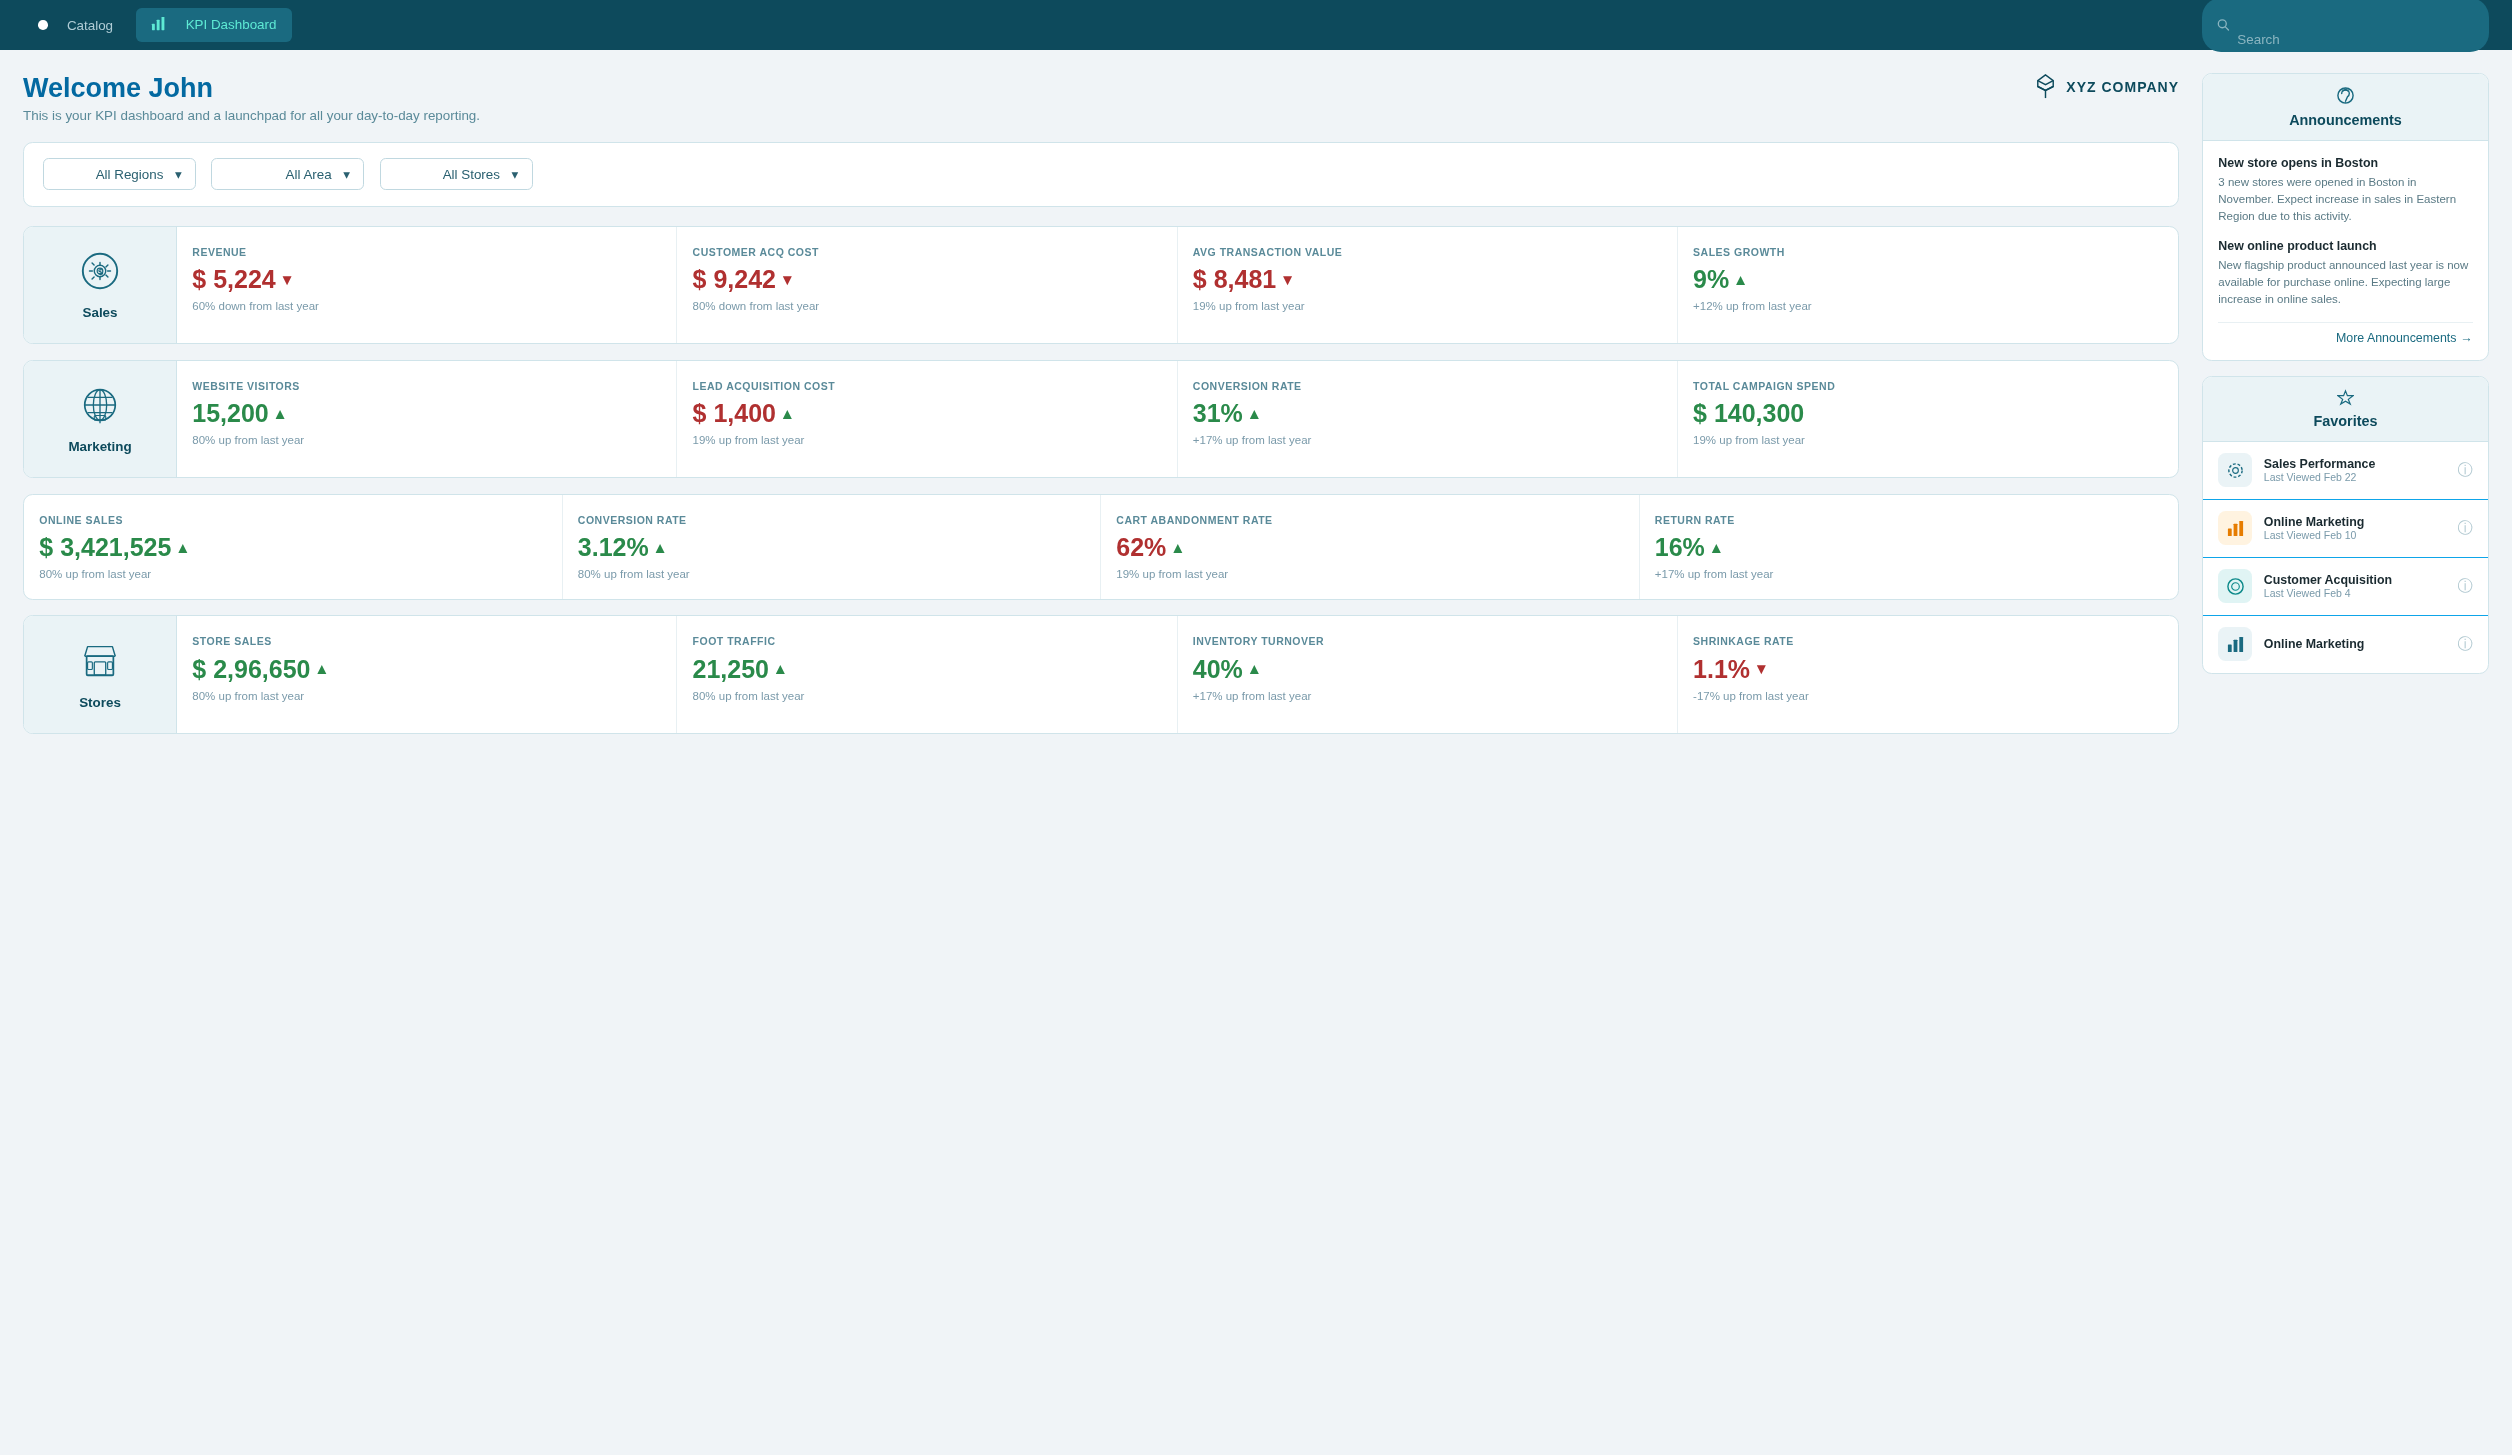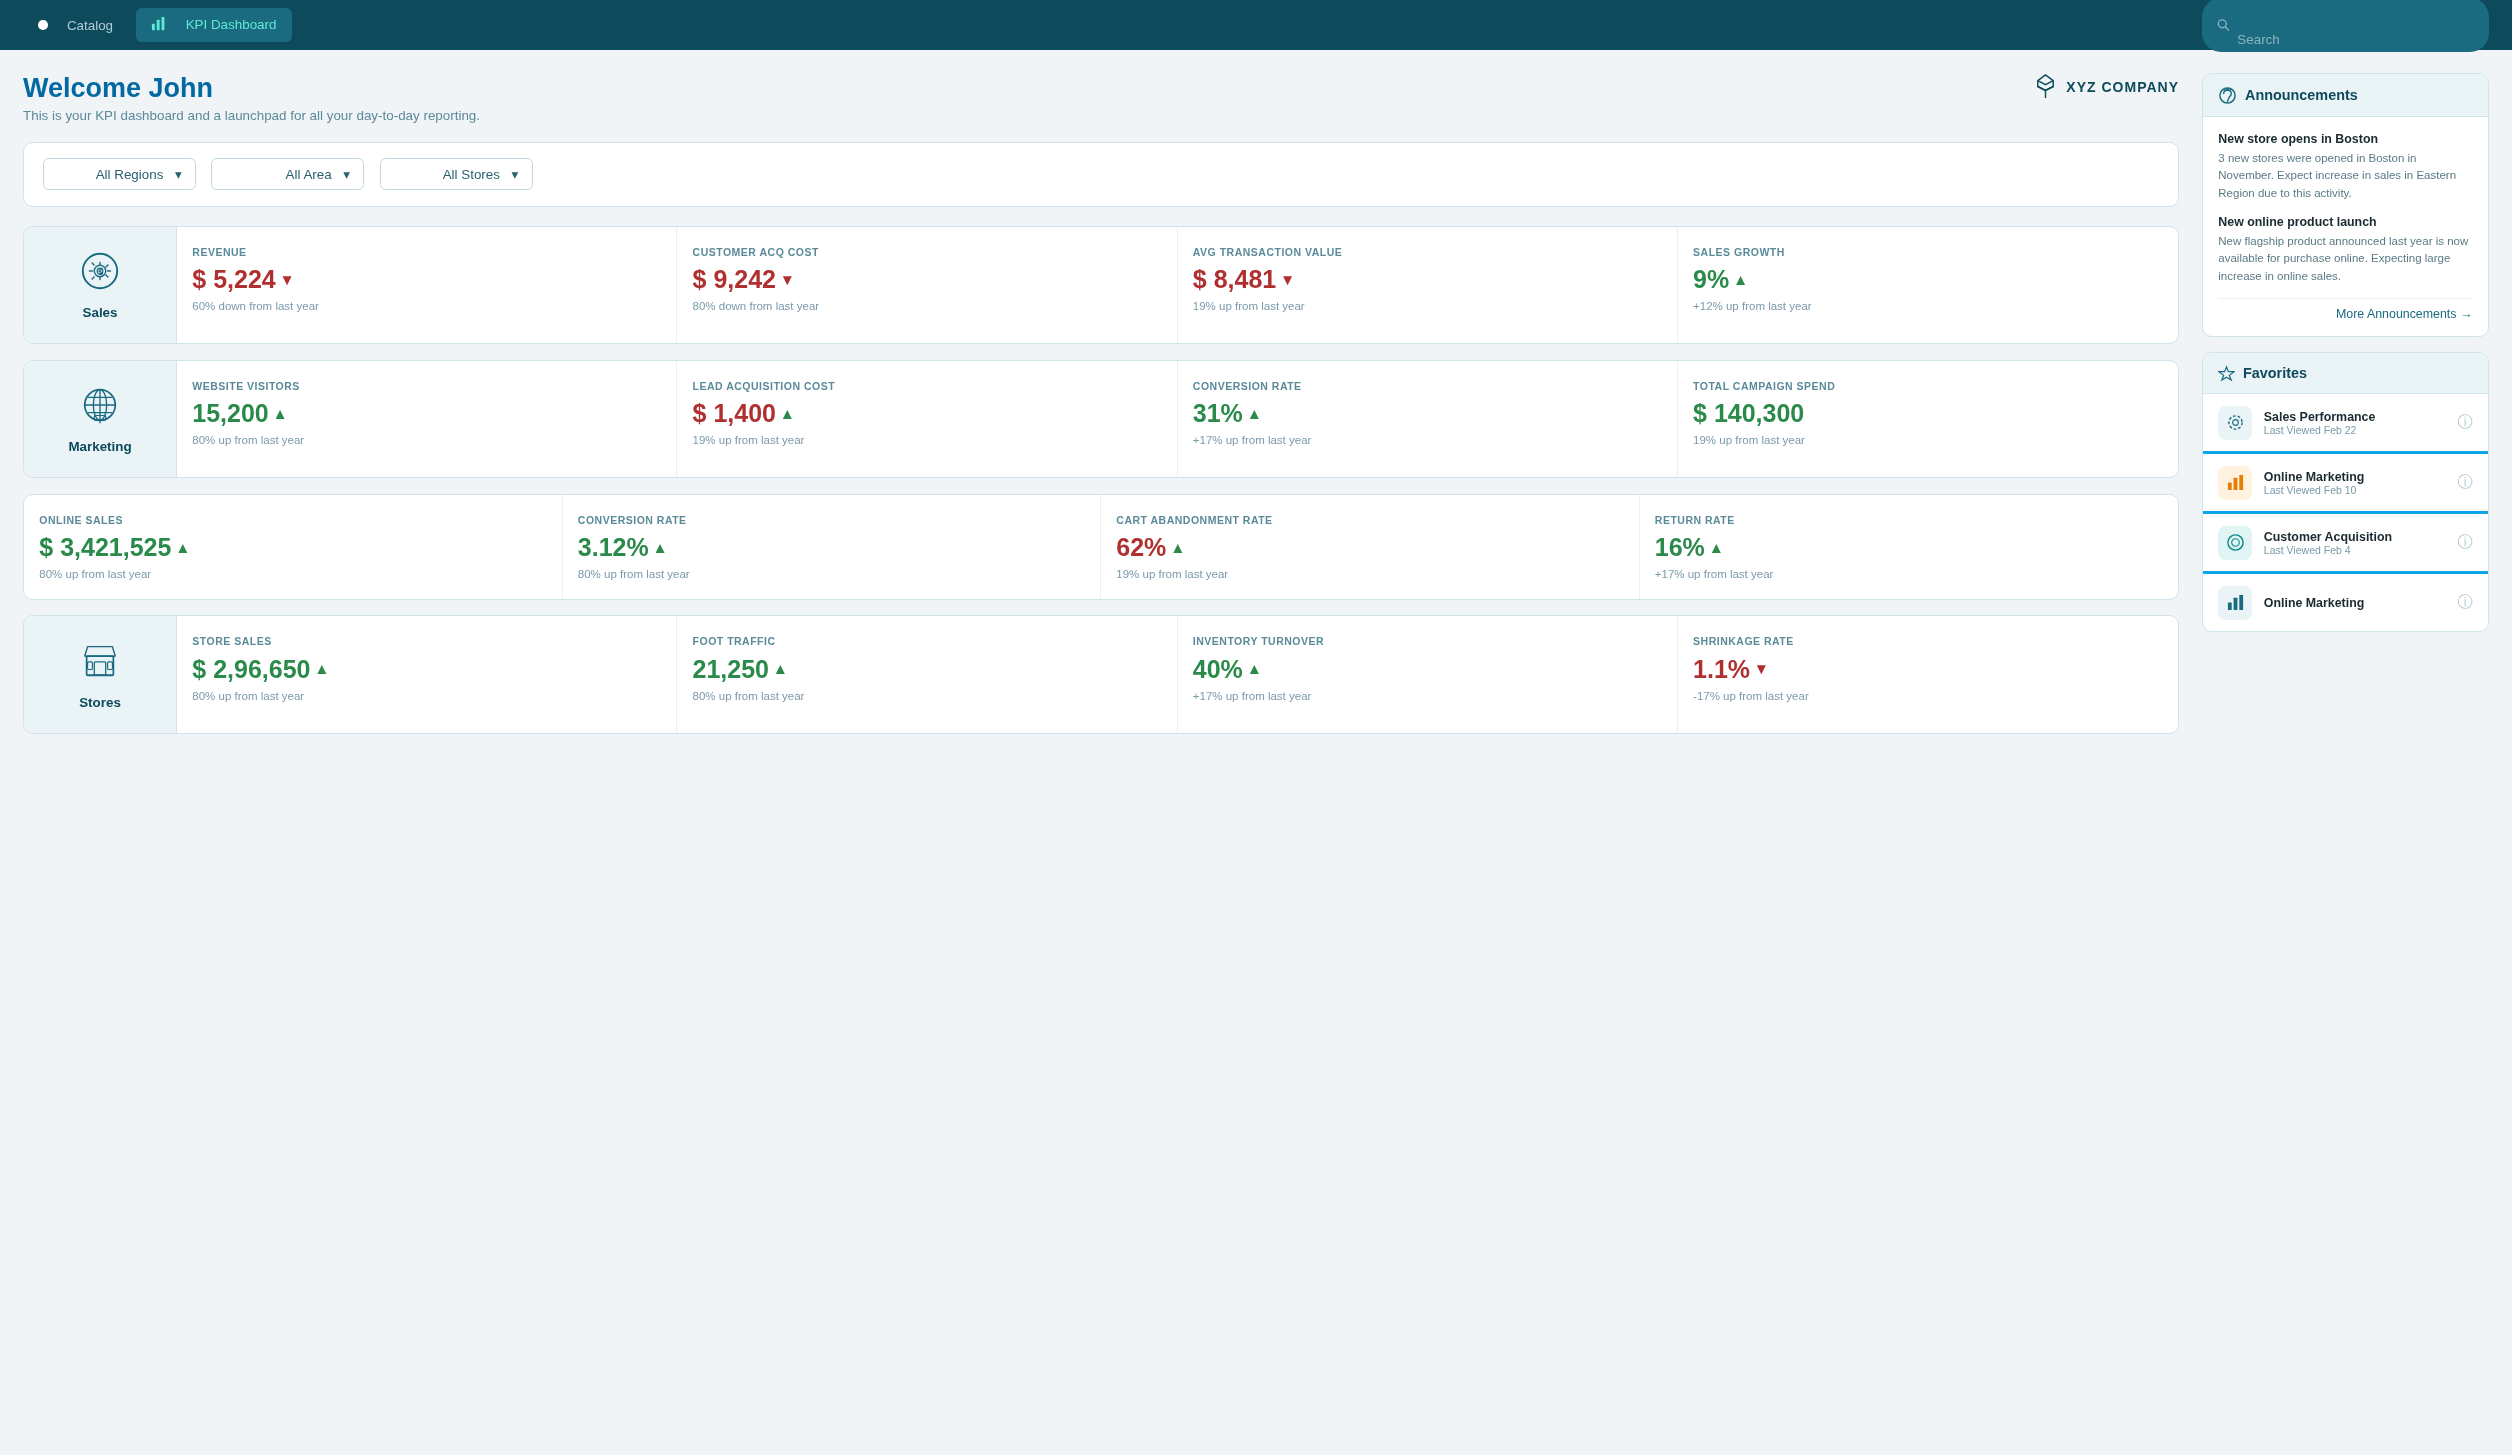--- a/index.html
+++ b/index.html
@@ -170,20 +170,21 @@
       border-radius: 9.6px;
       overflow: hidden;
     }
     .panel-header {
       background: #eaf3f6;
       padding: 11.5px 15.3px;
       display: flex;
       align-items: center;
       gap: 7.7px;
       border-bottom: 1px solid #d0e4ea;
+      flex-direction: column;
     }
     .panel-header-title { font-size: 14.4px; font-weight: 700; color: #0d4a5c; }
     .panel-content { padding: 15.3px; }
     .announcement-item { margin-bottom: 13.4px; }
     .announcement-title { font-size: 12.4px; font-weight: 700; color: #1a2a30; margin-bottom: 3.8px; }
     .announcement-text { font-size: 11.5px; color: #5a7a85; line-height: 1.5; }
     .more-link {
       display: flex;
       align-items: center;
       justify-content: flex-end;
@@ -200,21 +201,21 @@
     .favorites-panel {
       background: #fff;
       border: 1px solid #d0e4ea;
       border-radius: 9.6px;
       overflow: hidden;
     }
     .fav-item {
       display: flex;
       align-items: center;
       padding: 11.5px 15.3px;
-      border-bottom: 3px solid #0ea5e9;
+      border-bottom: 1px solid #0ea5e9;
       gap: 11.5px;
     }
     .fav-item:last-child { border-bottom: none; }
     .fav-icon-wrap {
       width: 34px;
       height: 34px;
       border-radius: 7.7px;
       display: flex;
       align-items: center;
       justify-content: center;

